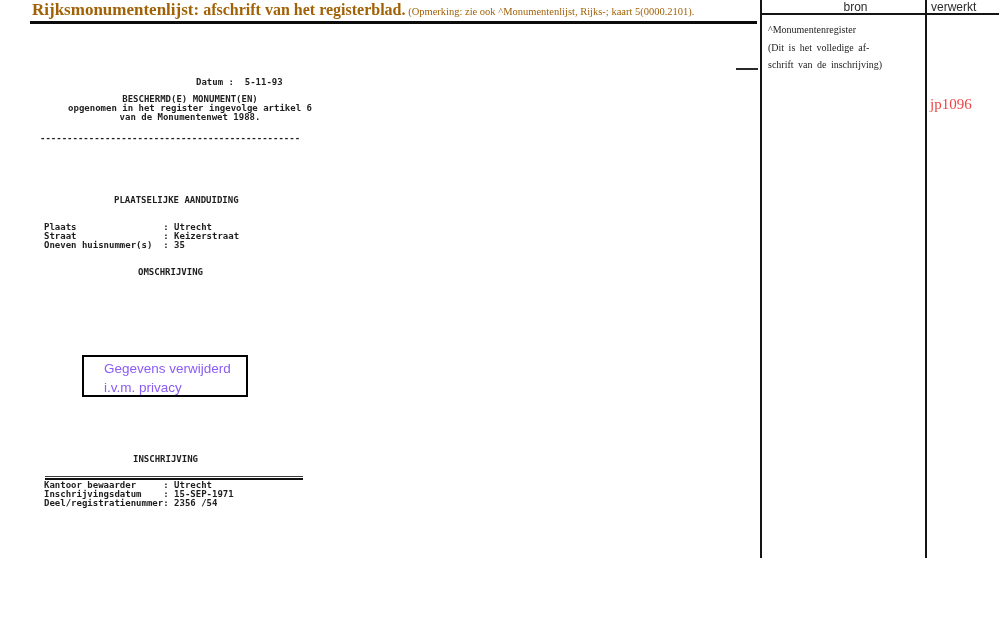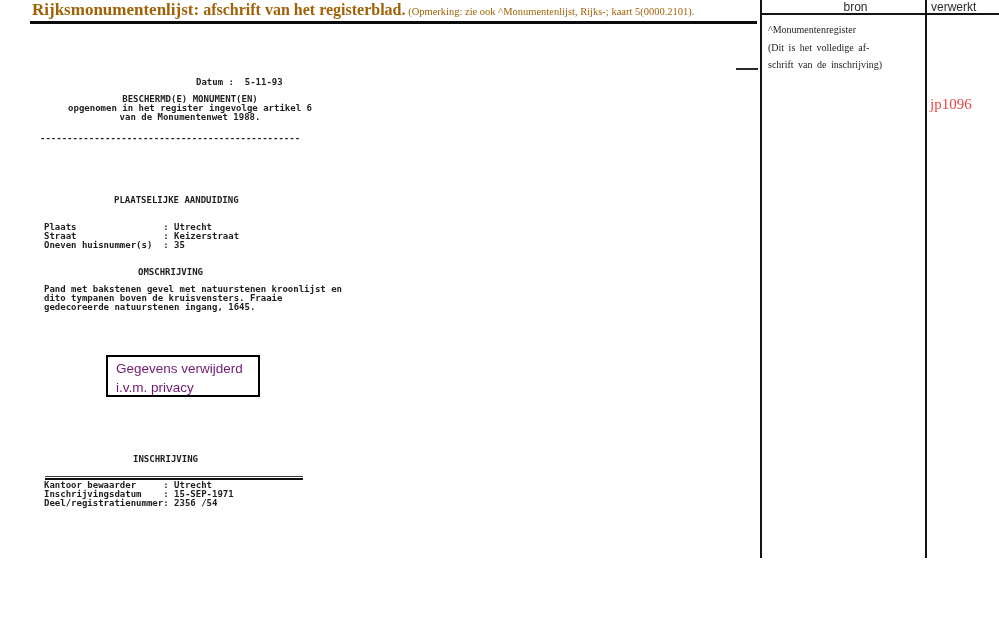--- a/index.html
+++ b/index.html
@@ -20,23 +20,23 @@
     position:absolute; left:32px; top:0px; white-space:nowrap;
     font-family:"Liberation Serif", serif; color:#a16207;
   }
   .title-bold { font-size:17px; font-weight:bold; }
   .title-rest { font-size:16px; font-weight:600; }
   .title-note { font-size:10.5px; font-weight:normal; }
   .title-rule { position:absolute; left:30px; top:21px; width:727px; height:3px; background:#0b0b0b; }
   
   .privacy-box {
     position:absolute; left:82px; top:355px; width:142px; height:36px;
-    border:2px solid #000; padding:2px 0 0 8px;
+    border:2px solid #000; padding:2px 0 0 20px;
     font-family:"Liberation Sans", sans-serif; font-size:13.5px; line-height:19px;
-    color:#701a75; white-space:pre;margin-left:24px;
+    color:#8b5cf6; white-space:pre;
   }
   
   .dbl-line {
     position:absolute; left:45px; top:476px; width:258px; height:1px;
     border-top:1px solid #3a3a3a; border-bottom:2px solid #101010;
   }
   
   .vline { position:absolute; top:0; width:2px; height:558px; background:#141414; }
   .vline-a { left:760px; }
   .vline-b { left:925px; }
@@ -78,23 +78,20 @@
 
 
   <div class="mono" style="left:114px; top:150px;">PLAATSELIJKE AANDUIDING</div>
 
   <div class="mono" style="left:44px; top:177px;">Plaats                : Utrecht
 Straat                : Keizerstraat
 Oneven huisnummer(s)  : 35</div>
 
   <div class="mono" style="left:138px; top:222px;">OMSCHRIJVING</div>
 
-  <div class="mono" style="left:44px; top:239px;">Pand met bakstenen gevel met natuurstenen kroonlijst en
-dito tympanen boven de kruisvensters. Fraaie
-gedecoreerde natuurstenen ingang, 1645.</div>
 
 
 
   <div class="privacy-box">Gegevens verwijderd
 i.v.m. privacy</div>
 
   <div class="mono" style="left:133px; top:409px;">INSCHRIJVING</div>
 
   <div class="mono" style="left:44px; top:435px;">Kantoor bewaarder     : Utrecht
 Inschrijvingsdatum    : 15-SEP-1971

